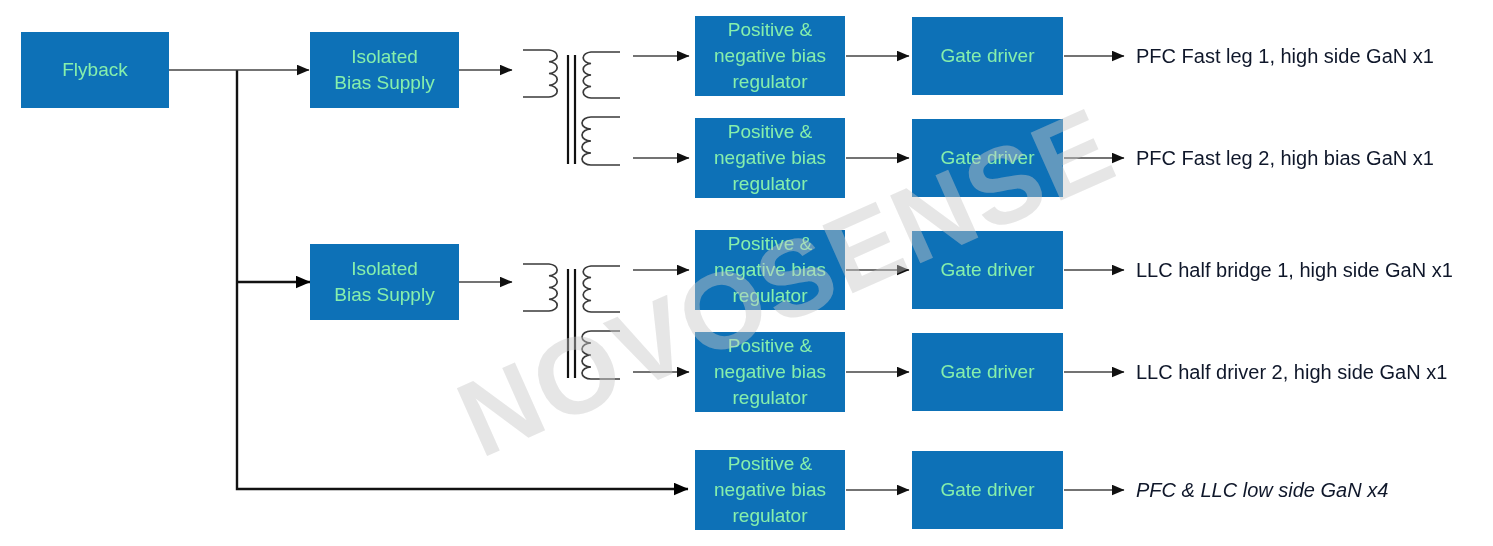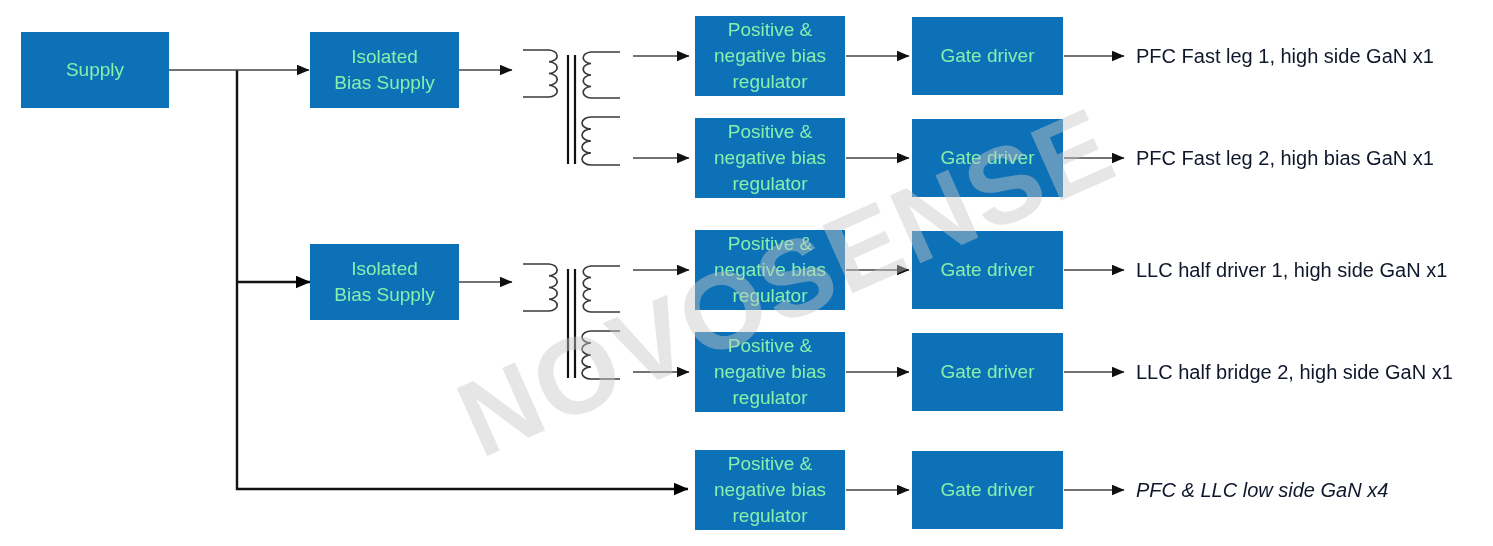--- a/index.html
+++ b/index.html
@@ -83,21 +83,21 @@
   <path class="wire-thin" d="M846 490 H909" marker-end="url(#ah-s)"></path>
 
   <path class="wire-thin" d="M1064 56 H1124" marker-end="url(#ah-s)"></path>
   <path class="wire-thin" d="M1064 158 H1124" marker-end="url(#ah-s)"></path>
   <path class="wire-thin" d="M1064 270 H1124" marker-end="url(#ah-s)"></path>
   <path class="wire-thin" d="M1064 372 H1124" marker-end="url(#ah-s)"></path>
   <path class="wire-thin" d="M1064 490 H1124" marker-end="url(#ah-s)"></path>
 </svg>
 
 <div class="block" style="left:21px; top:32px; width:148px; height:76px;">
-  <span class="lbl">Supply</span>
+  <span class="lbl">Flyback</span>
 </div>
 
 <div class="block" style="left:310px; top:32px; width:149px; height:76px;">
   <span class="lbl">Isolated
 Bias Supply</span>
 </div>
 
 <div class="block" style="left:310px; top:244px; width:149px; height:76px;">
   <span class="lbl">Isolated
 Bias Supply</span>
@@ -140,17 +140,17 @@
 </div>
 <div class="block" style="left:912px; top:333px; width:151px; height:78px;">
   <span class="lbl">Gate driver</span>
 </div>
 <div class="block" style="left:912px; top:451px; width:151px; height:78px;">
   <span class="lbl">Gate driver</span>
 </div>
 
 <div class="out-label" style="top:42px;">PFC Fast leg 1, high side GaN x1</div>
 <div class="out-label" style="top:144px;">PFC Fast leg 2, high bias GaN x1</div>
-<div class="out-label" style="top:256px;">LLC half driver 1, high side GaN x1</div>
-<div class="out-label" style="top:358px;">LLC half bridge 2, high side GaN x1</div>
+<div class="out-label" style="top:256px;">LLC half bridge 1, high side GaN x1</div>
+<div class="out-label" style="top:358px;">LLC half driver 2, high side GaN x1</div>
 <div class="out-label" style="top:476px;font-style:italic;">PFC &amp; LLC low side GaN x4</div>
 
 <div id="watermark">NOVOSENSE</div>
 
 </body></html>

